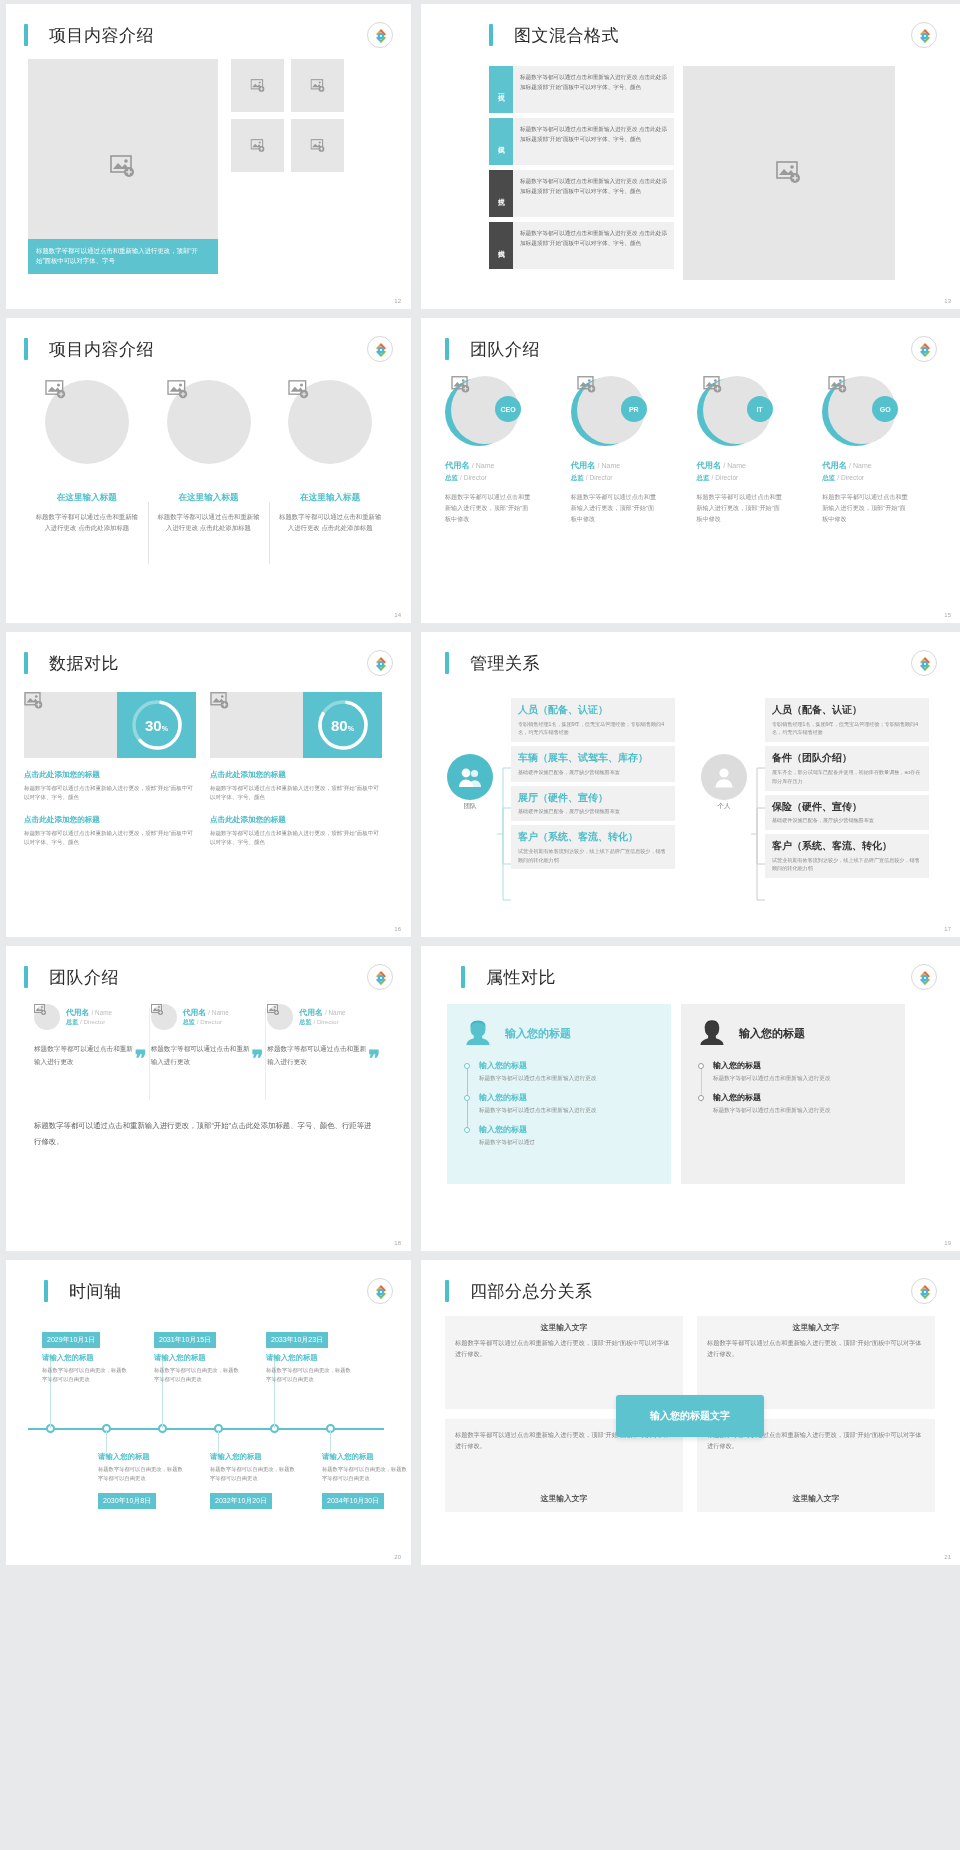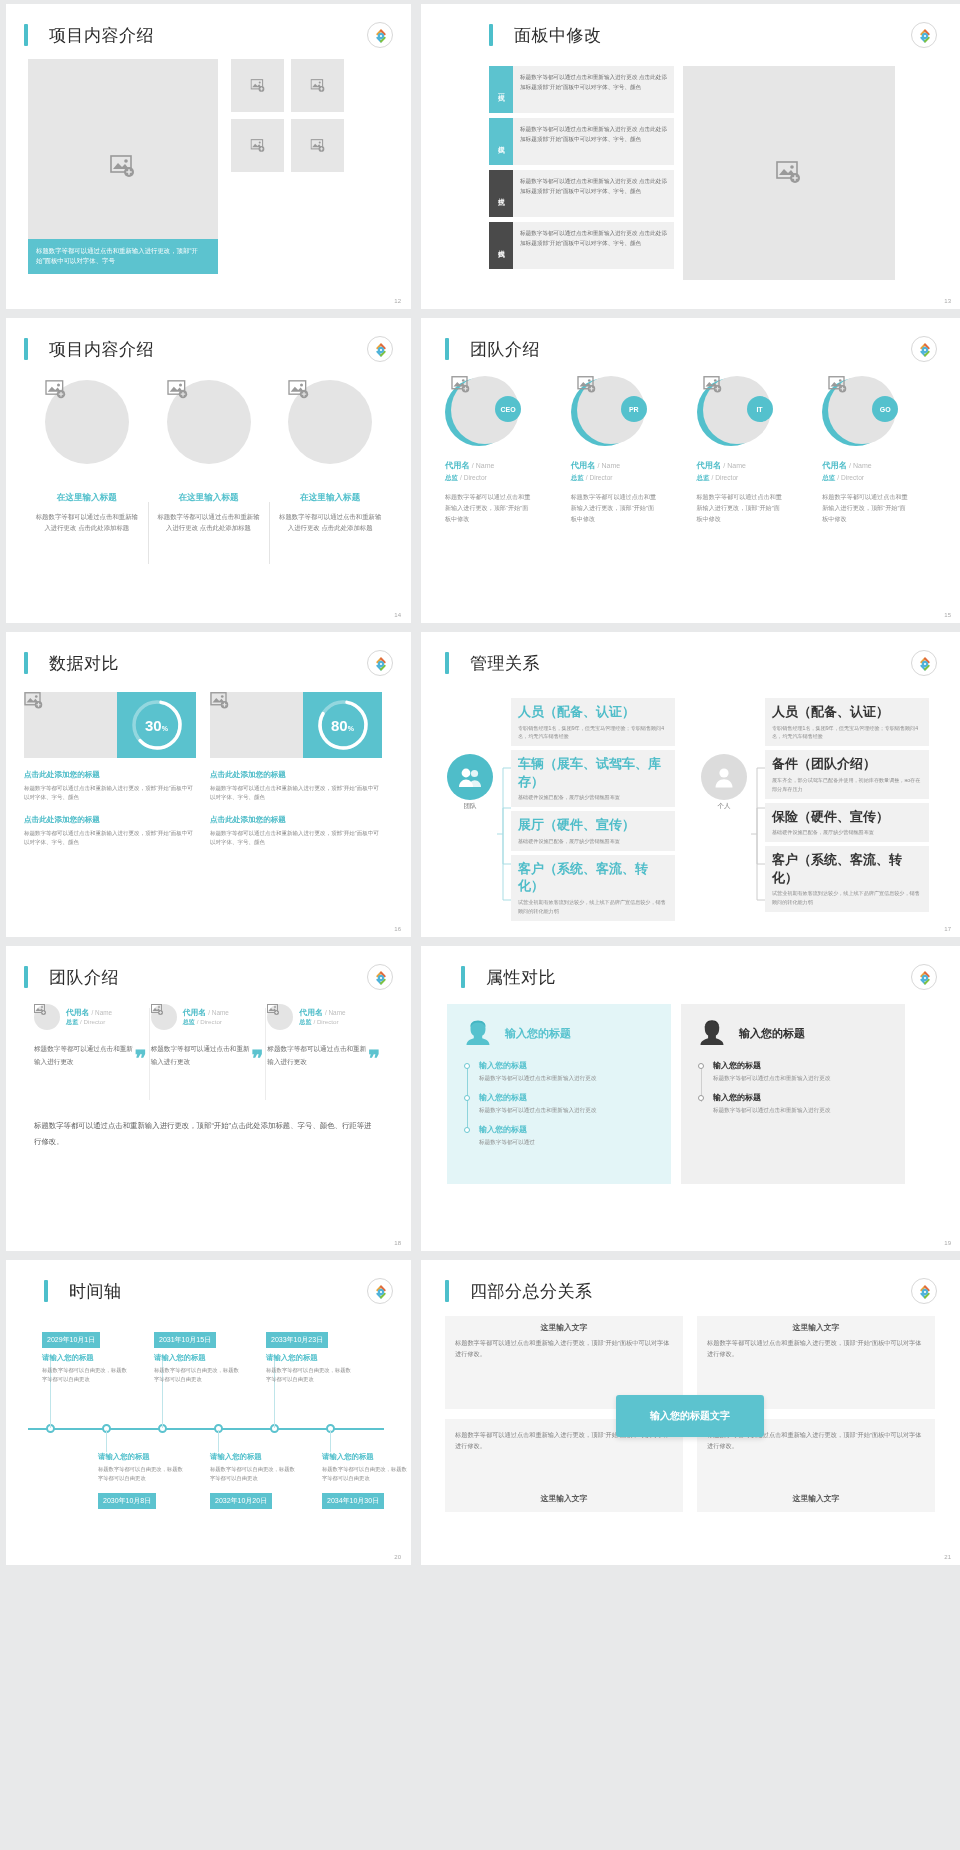--- a/index.html
+++ b/index.html
@@ -85,21 +85,21 @@
   .s16-p { font-size: 5.5px; color: #8a8a8a; line-height: 1.7; }
 
   
   .s17-half { position: absolute; top: 66px; width: 228px; }
   .s17-av { position: absolute; left: 0; top: 56px; width: 46px; height: 46px;
             border-radius: 50%; display: flex; align-items: center; justify-content: center; }
   .s17-lbl { position: absolute; left: 0; top: 104px; width: 46px; text-align: center;
              font-size: 6.5px; color: #6f6f6f; }
   .s17-items { margin-left: 64px; }
   .s17-it { background: #f1f1f1; padding: 5px 7px; margin-bottom: 4px; position: relative; }
-  .s17-ih { font-size: 13px; font-weight: bold; margin-bottom: 3px; line-height: 1.35; }
+  .s17-ih { font-size: 10px; font-weight: bold; margin-bottom: 3px; line-height: 1.35; }
   .s17-ip { font-size: 5.1px; color: #8c8c8c; line-height: 1.75; }
   .s17-conn { position: absolute; left: 50px; top: 62px; width: 14px; }
 
   
   .s18-cols { position: absolute; left: 28px; top: 58px; display: flex; width: 350px; }
   .s18-col { flex: 1; position: relative; padding-right: 12px; }
   .s18-col + .s18-col::before { content: ""; position: absolute; left: -2px; top: 4px;
     width: 1px; height: 92px; background: #ececec; }
   .s18-hd { display: flex; align-items: center; gap: 6px; margin-bottom: 12px; }
   .s18-av { width: 26px; height: 26px; border-radius: 50%; background: #e4e4e4;
@@ -230,21 +230,21 @@
             </svg>
           </span>
         </div>
     </div>
     <div class="pg">12</div>
   </div>
 
   <div class="slide r-r">
     <div class="s-head" style="position:absolute;left:68px;top:20px;height:26px;">
       <div class="accent-bar" style="height:22px;"></div>
-      <div class="s-title">面板中修改</div>
+      <div class="s-title">图文混合格式</div>
     </div>
     <div class="logo" style="right:24px;top:18px;">
       <svg width="18" height="18" viewBox="0 0 20 20">
           <g fill="none" stroke-width="2.4" stroke-linecap="round">
             <path d="M10 4 L6 8" stroke="#e8a33d"></path>
             <path d="M10 4 L14 8" stroke="#e06a3d"></path>
             <path d="M6 12 L10 16" stroke="#4fb3d9"></path>
             <path d="M14 12 L10 16" stroke="#7fc241"></path>
             <circle cx="10" cy="10" r="2.4" stroke="#4fb3d9"></circle>
           </g>

